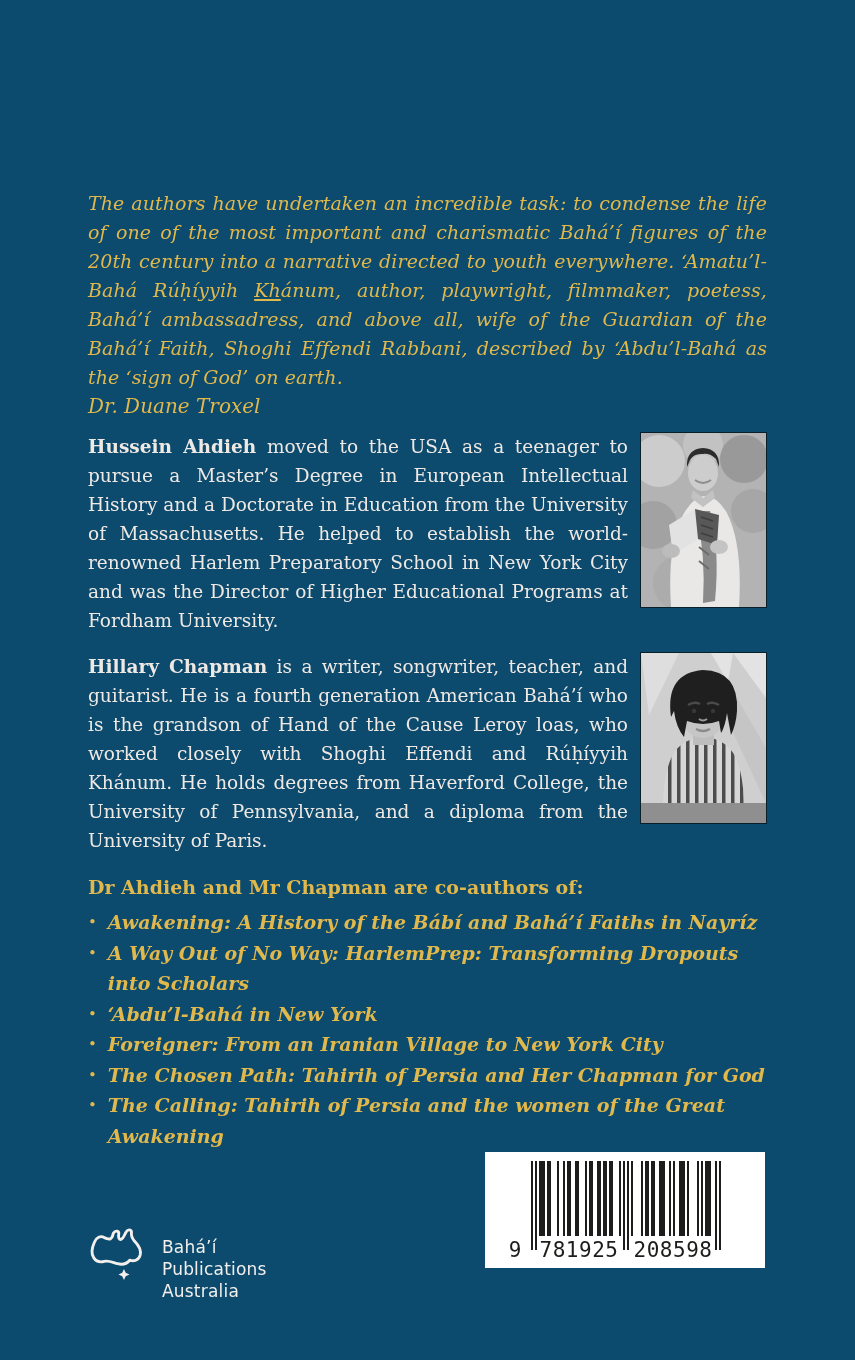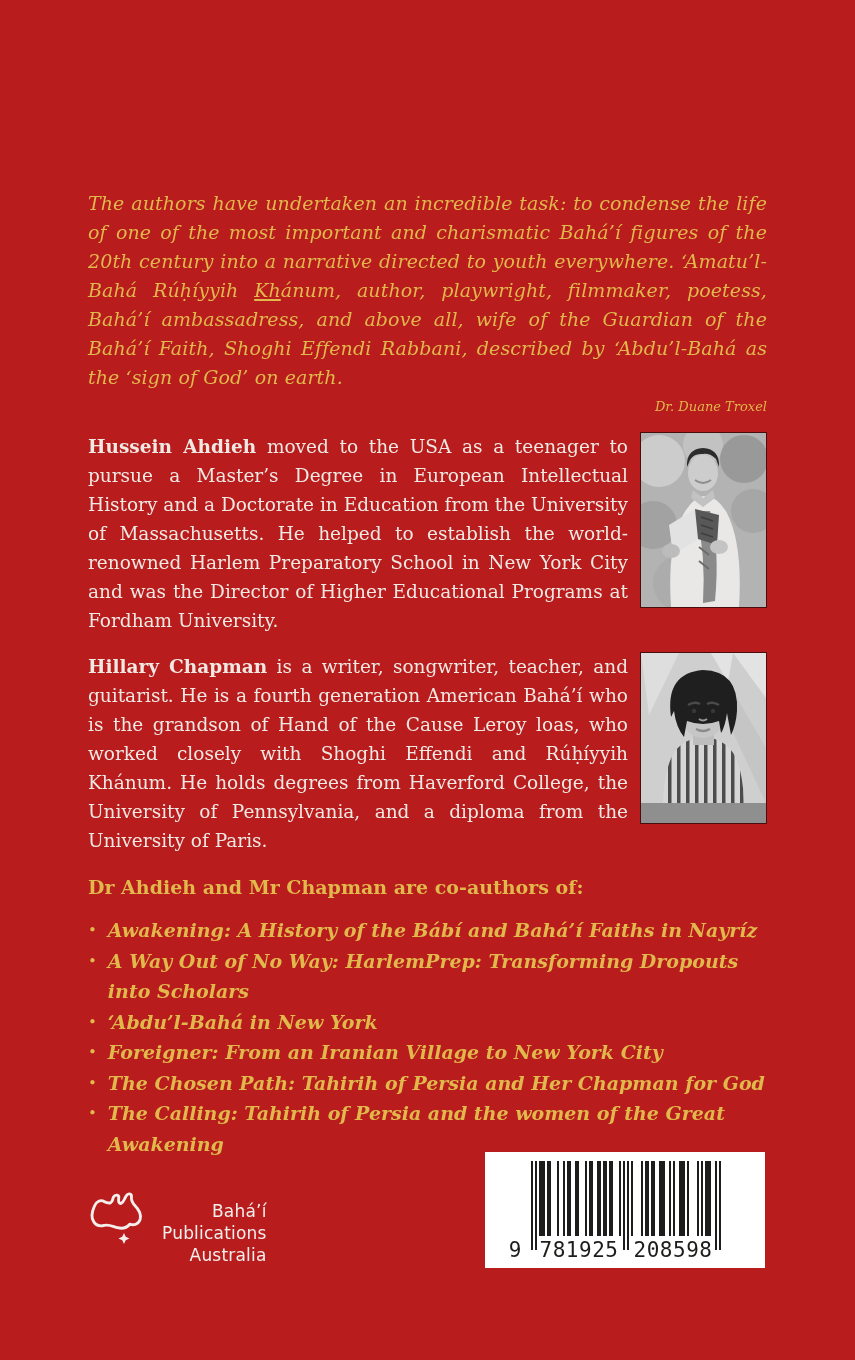--- a/index.html
+++ b/index.html
@@ -1,52 +1,52 @@
 <!DOCTYPE html>
 <html><head>
 <meta charset="utf-8">
 <style>
   html,body{margin:0;padding:0;background:#222;}
   .cover{
     position:relative;width:855px;height:1360px;margin:0 auto;
-    background:#b91c1c;overflow:hidden;
+    background:#0c4a6e;overflow:hidden;
     font-family:"DejaVu Serif","Liberation Serif",serif;
   }
   
   .quote{position:absolute;left:88px;top:189px;width:679px;color:#e0b84c;}
   .quote-text{
     margin:0;font-style:italic;font-size:19px;line-height:29px;
     text-align:justify;letter-spacing:.1px;
   }
   .quote-text u{text-underline-offset:2px;text-decoration-thickness:1.5px;}
   .quote-attribution{
-    margin:0;font-style:italic;font-size:13px;line-height:29px;text-align:right;
+    margin:0;font-style:italic;font-size:20px;line-height:29px;
   }
   
   .bio{position:absolute;left:88px;width:679px;color:#efe9e4;}
   .bio-1{top:432px;}
   .bio-2{top:652px;}
   .bio-text{
     margin:0;width:540px;font-size:18.5px;line-height:29px;text-align:justify;
   }
   .bio-text b{font-weight:bold;}
   .photo{
     position:absolute;right:0;top:0;width:125px;
     border:1px solid rgba(10,8,6,.65);box-sizing:content-box;
   }
   .photo svg{display:block;}
   
   .books{position:absolute;left:88px;top:872px;width:679px;color:#e0b84c;}
-  .books-heading{margin:0 0 13px 0;font-weight:bold;font-size:19px;line-height:30px;}
+  .books-heading{margin:0 0 5px 0;font-weight:bold;font-size:19px;line-height:30px;}
   .books-list{list-style:none;margin:0;padding:0;}
   .books-list li{display:flex;gap:11px;font-style:italic;font-weight:bold;
     font-size:19px;line-height:30.5px;}
   .bullet{font-style:normal;font-weight:normal;font-size:15px;line-height:30.5px;}
   
-  .publisher{position:absolute;left:88px;top:1192px;display:flex;gap:16px;align-items:flex-start;text-align:right;}
+  .publisher{position:absolute;left:88px;top:1228px;display:flex;gap:16px;align-items:flex-start;}
   .logo-icon svg{display:block;}
   .publisher-name{
     color:#f2efec;font-family:"DejaVu Sans","Liberation Sans",sans-serif;
     font-size:17px;line-height:22px;padding-top:8px;letter-spacing:.2px;
   }
   
   .barcode-box{position:absolute;left:485px;top:1152px;width:280px;height:116px;background:#ffffff;}
   .barcode-bars{position:absolute;left:46px;top:9px;fill:#1d1d1b;}
   .barcode-numbers{position:absolute;left:0;top:86px;width:100%;height:26px;
     color:#1d1d1b;font-family:"DejaVu Sans Mono","Liberation Mono",monospace;font-size:21px;}

